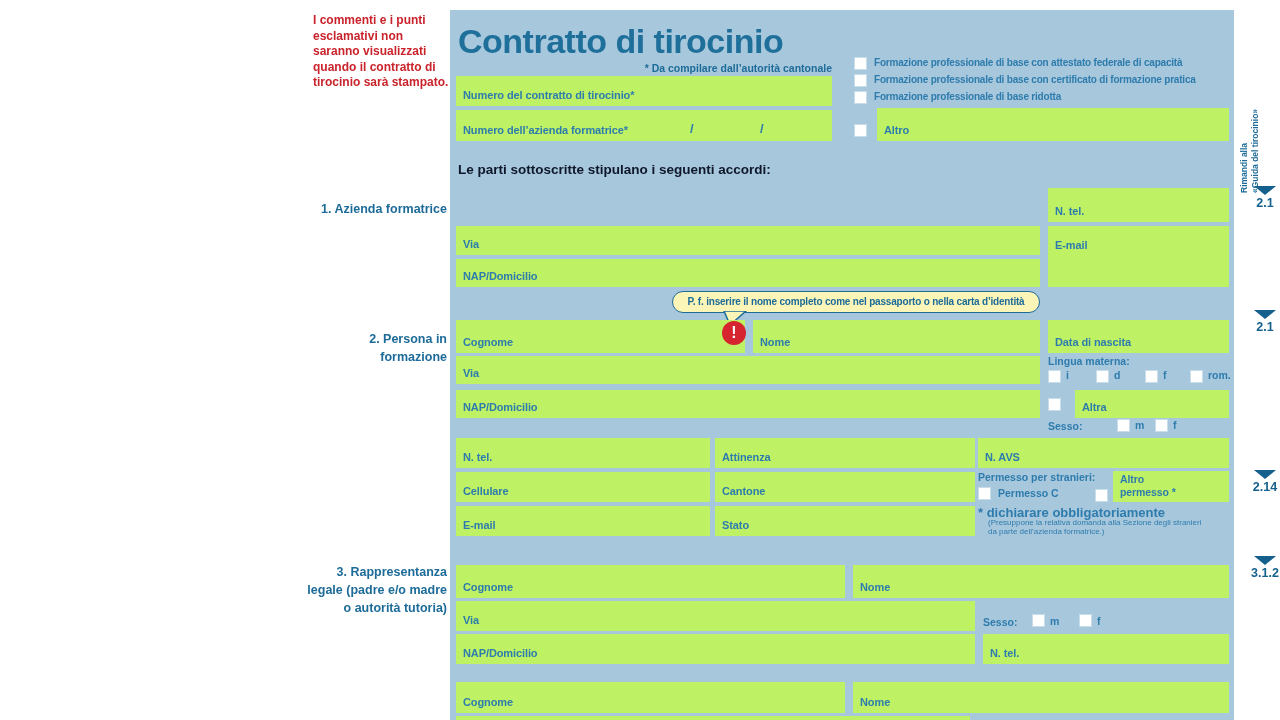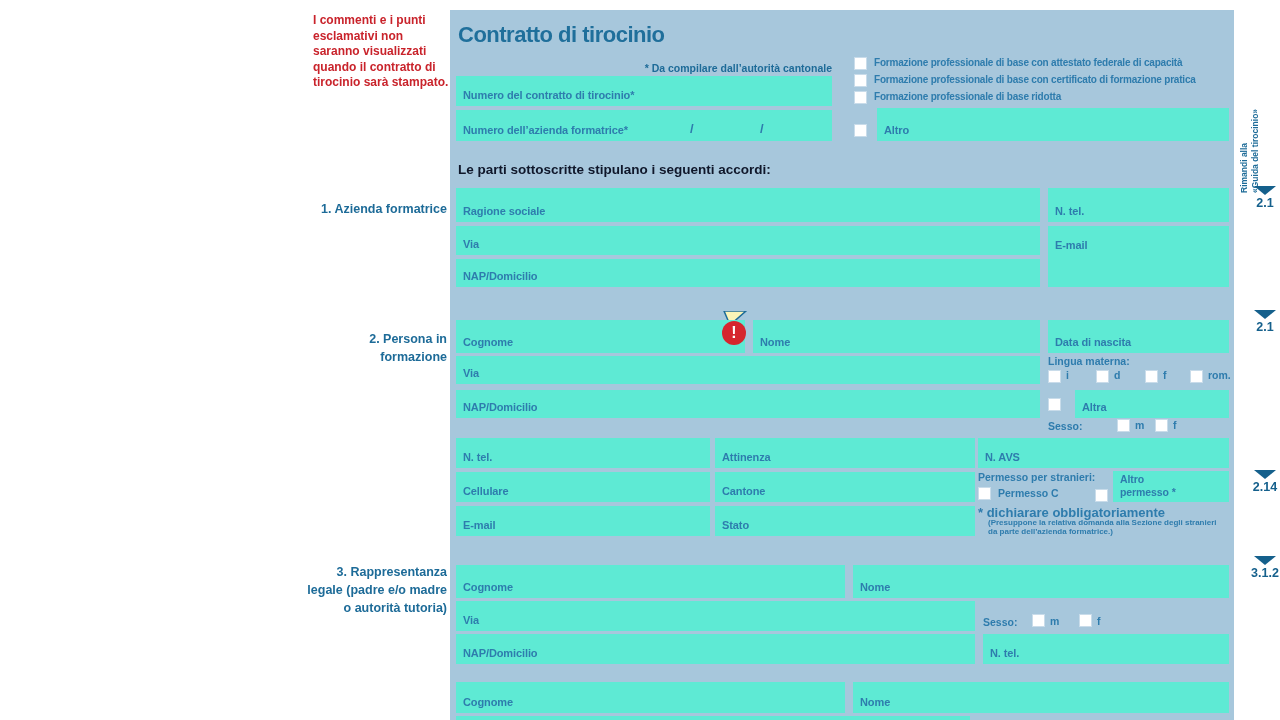--- a/index.html
+++ b/index.html
@@ -9,26 +9,26 @@
   
   .rednote { position:absolute; left:313px; top:13px; width:138px; color:#c9232b;
              font-weight:700; font-size:12px; line-height:15.5px; }
   .seclabel { position:absolute; left:300px; width:147px; text-align:right; color:#1d6b98;
               font-weight:700; font-size:12.5px; line-height:18px; }
 
   
   .panel { position:absolute; left:450px; top:10px; width:784px; height:710px; background:#a7c7dc; }
 
   .title { position:absolute; left:8px; top:12px; color:#1f6f9b; font-weight:700;
-           font-size:22px; letter-spacing:-0.5px; }
+           font-size:34px; letter-spacing:-0.5px; }
   .cantonal { position:absolute; left:6px; top:52px; width:376px; text-align:right;
               color:#1d6b98; font-weight:700; font-size:10.5px; }
   .introhead { position:absolute; left:8px; top:152px; color:#0f172a; font-weight:700; font-size:13.5px; }
 
-  .box { position:absolute; background:#5eead4; }
+  .box { position:absolute; background:#bef264; }
   .lbl { position:absolute; left:7px; bottom:5px; color:#2e7cad; font-weight:700;
          font-size:11px; white-space:nowrap; letter-spacing:-0.1px; }
   .lbl-top { bottom:auto; top:13px; }
   .lbl-wrap { bottom:auto; top:2px; width:72px; white-space:normal; line-height:13px; font-size:10.5px; }
   .slash { position:absolute; bottom:5px; color:#2e7cad; font-weight:700; font-size:13px; }
 
   .cb { position:absolute; width:13px; height:13px; background:#ffffff; border:1px solid #c9dcea; }
   .cblbl { position:absolute; color:#2e7cad; font-weight:700; font-size:10px;
            white-space:nowrap; letter-spacing:-0.2px; }
   .plainlbl { position:absolute; color:#2e7cad; font-weight:700; font-size:10.5px; white-space:nowrap; }
@@ -36,21 +36,21 @@
   .tooltip { position:absolute; left:222px; top:281px; width:368px; height:22px;
              background:#fbf5b8; border:1.5px solid #1d6b98; border-radius:11px;
              color:#1d6b98; font-weight:700; font-size:10px; text-align:center;
              line-height:19px; white-space:nowrap; letter-spacing:-0.2px; }
   .tail { position:absolute; left:272px; top:301px; }
   .alert { position:absolute; left:272px; top:311px; width:24px; height:24px; border-radius:50%;
            background:#d6252e; color:#ffffff; font-weight:700; font-size:16px;
            text-align:center; line-height:24px; }
 
   .footnote-bold { position:absolute; left:528px; top:495px; color:#2e7cad; font-weight:700; font-size:13px; }
-  .footnote-small { position:absolute; color:#2e7cad; font-weight:700; font-size:8px; white-space:nowrap; }
+  .footnote-small { position:absolute; color:#2e7cad; font-weight:400; font-size:8px; white-space:nowrap; }
 
   
   .vside { position:absolute; left:1196px; top:124px; width:112px; height:26px;
            transform:rotate(-90deg); color:#1d6b98; font-weight:700; font-size:8.5px;
            line-height:11px; white-space:pre-line; }
   .marker { position:absolute; left:1234px; width:38px; text-align:center;margin-left:12px; }
   .tri { width:0; height:0; margin:0 auto; border-left:11px solid transparent;
          border-right:11px solid transparent; border-top:9px solid #15608c; }
   .mnum { color:#15608c; font-weight:700; font-size:12.5px; margin-top:1px; }
 </style>
@@ -84,36 +84,34 @@
     <span class="cblbl" style="left:424px;top:64px">Formazione professionale di base con certificato di formazione pratica</span>
     <div class="cb" style="left:404px;top:81px"></div>
     <span class="cblbl" style="left:424px;top:81px">Formazione professionale di base ridotta</span>
     <div class="cb" style="left:404px;top:114px"></div>
     <div class="box" style="left:427px;top:98px;width:352px;height:33px">
       <span class="lbl">Altro</span>
     </div>
 
     <div class="introhead">Le parti sottoscritte stipulano i seguenti accordi:</div>
 
-    <div class="box" style="left:6px;top:178px;width:584px;height:34px">
-      <span class="lbl">Ragione sociale</span>
-    </div>
     <div class="box" style="left:598px;top:178px;width:181px;height:34px">
       <span class="lbl">N. tel.</span>
     </div>
     <div class="box" style="left:6px;top:216px;width:584px;height:29px">
       <span class="lbl">Via</span>
     </div>
     <div class="box" style="left:598px;top:216px;width:181px;height:61px">
       <span class="lbl lbl-top">E-mail</span>
     </div>
     <div class="box" style="left:6px;top:249px;width:584px;height:28px">
       <span class="lbl">NAP/Domicilio</span>
     </div>
 
+    <div class="tooltip">P. f. inserire il nome completo come nel passaporto o nella carta d’identità</div>
     <svg class="tail" width="26" height="16">
       <polygon points="2,0 24,0 8,14" fill="#fbf5b8" stroke="#1d6b98" stroke-width="1.5"></polygon>
     </svg>
 
     <div class="box" style="left:6px;top:310px;width:289px;height:33px">
       <span class="lbl">Cognome</span>
     </div>
     <div class="alert">
       <span>!</span>
     </div>

